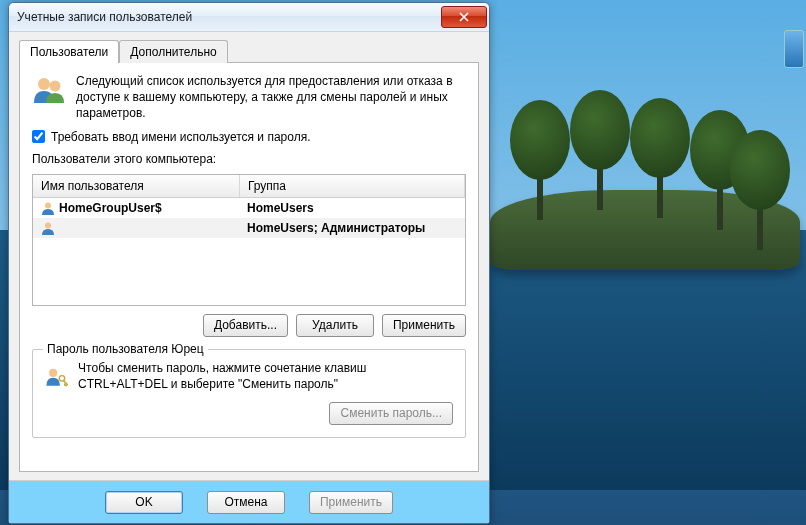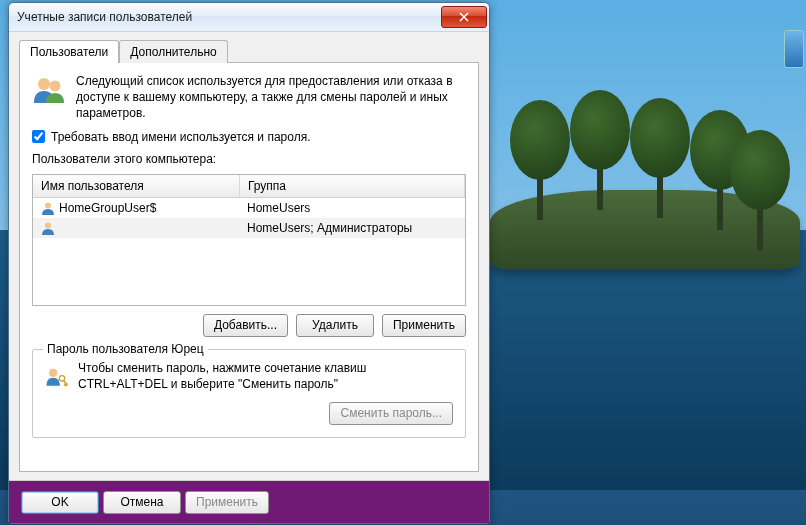--- a/index.html
+++ b/index.html
@@ -47,43 +47,43 @@
   .lbl{font-size:12px;}
   .listview{
     border:1px solid #b5b5b5;height:130px;background:#fff;font-size:12px;
     display:flex;flex-direction:column;
   }
   .lv-head{display:flex;background:linear-gradient(180deg,#fdfdfd,#ececec);border-bottom:1px solid #d0d0d0;}
   .lv-head .col{padding:4px 8px;border-right:1px solid #d8d8d8;}
   .col.name{flex:0 0 190px;}
   .col.group{flex:1;}
   .lv-body{flex:1;overflow:auto;}
-  .lv-row{display:flex;align-items:center;height:20px;}
+  .lv-row{display:flex;align-items:center;height:20px;font-weight:bold;}
   .lv-row .cell{padding:0 8px;display:flex;align-items:center;gap:4px;}
   .cell.name{flex:0 0 190px;}
   .cell.group{flex:1;}
   .lv-row.selected{background:#f2f2f2;}
   .user-glyph{width:14px;height:14px;flex:none;}
   .btn-row{display:flex;gap:8px;justify-content:flex-end;}
   .wbtn{
     min-width:78px;height:23px;padding:0 10px;
     border:1px solid #8e8e8e;border-radius:3px;
     background:linear-gradient(180deg,#fdfdfd,#e6e6e6);
     font-size:12px;cursor:pointer;
   }
   .wbtn.default{border-color:#3c7fb1;box-shadow:0 0 0 1px #a8d2f0 inset;}
   .wbtn:disabled{color:#8a8a8a;cursor:default;}
   .groupbox{border:1px solid #c7c7c7;border-radius:2px;padding:10px 12px 12px 12px;position:relative;margin-top:4px;}
   .groupbox .legend{position:absolute;top:-8px;left:10px;background:#fff;padding:0 4px;font-size:12px;}
   .pwd-row{display:flex;gap:10px;align-items:flex-start;}
   .pwd-row .txt{font-size:12px;line-height:1.35;}
   .pwd-btn-row{display:flex;justify-content:flex-end;margin-top:8px;}
   .footer{
-    height:42px;border-top:1px solid #cfcfcf;background:#701a75;
-    display:flex;align-items:center;justify-content:flex-start;gap:4px;padding:0 12px;
+    height:42px;border-top:1px solid #cfcfcf;background:#7dd3fc;
+    display:flex;align-items:center;justify-content:center;gap:24px;padding:0 12px;
   }
   
   .island{
     position:absolute;left:490px;top:70px;width:310px;height:260px;
     pointer-events:none;
   }
   .island .land{position:absolute;left:0;top:120px;width:310px;height:80px;
     background:linear-gradient(180deg,#4a6a3a,#2f4726);border-radius:40% 40% 10% 10%;
     box-shadow:0 6px 10px rgba(0,0,0,.3);}
   .island .tree{position:absolute;width:60px;height:120px;}

